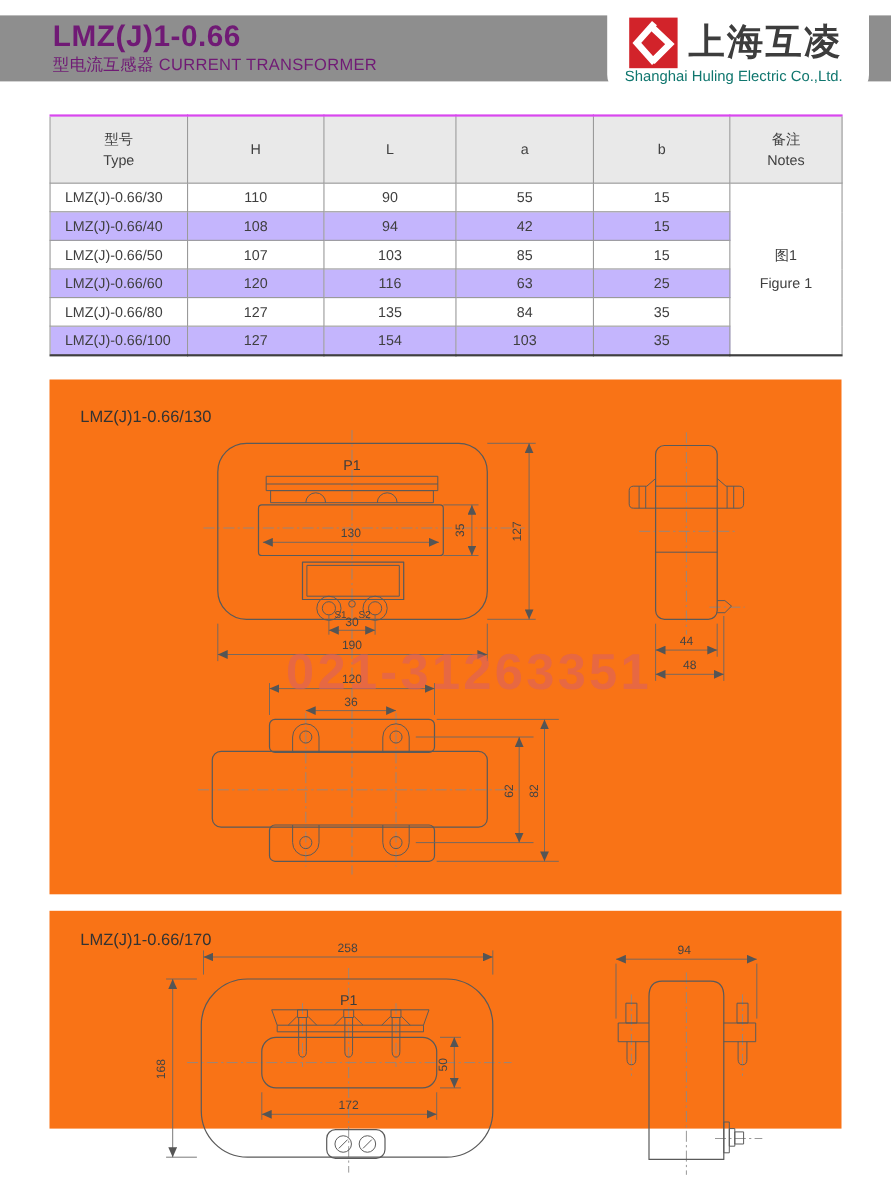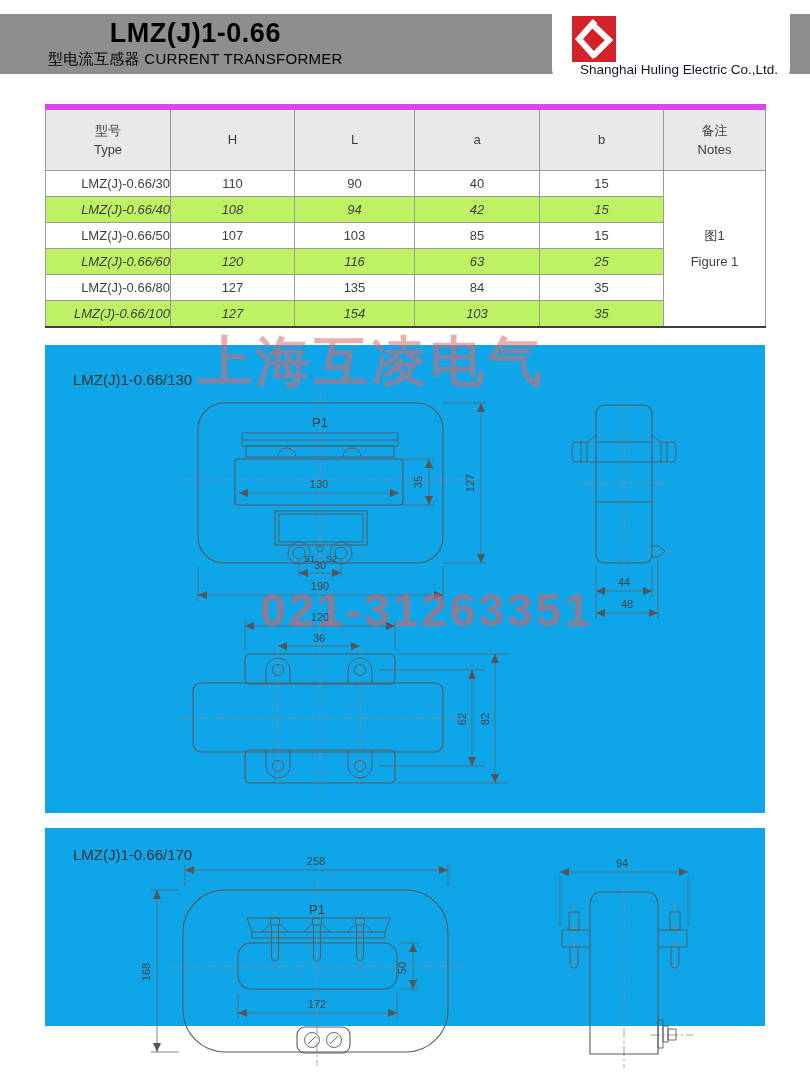--- a/index.html
+++ b/index.html
@@ -1,39 +1,39 @@
 <!DOCTYPE html>
 <html><head>
 <meta charset="utf-8">
 <style>
   html,body{margin:0;padding:0;background:#fff;}
   #page{position:relative;width:810px;height:1089px;background:#fff;overflow:hidden;
         font-family:"Liberation Sans",sans-serif;}
   
   .hbar{position:absolute;left:0;top:14px;width:810px;height:60px;background:#8e8e8e;}
-  .titleblk{position:absolute;left:48px;top:19px;color:#000000;text-align:center;}
+  .titleblk{position:absolute;left:48px;top:19px;color:#701a75;}
   .model{font-size:27px;font-weight:bold;letter-spacing:0.5px;line-height:1.05;}
   .subtitle{font-size:15px;margin-top:3px;letter-spacing:0.3px;}
   .logopanel{position:absolute;left:552px;top:0;width:238px;height:86px;background:#fff;
              border-radius:0 0 18px 18px;}
   .logosq{position:absolute;left:20px;top:16px;width:44px;height:46px;background:#d2232a;}
   .brandcn{position:absolute;left:74px;top:16px;font-size:33px;font-weight:bold;color:#3d3d3d;letter-spacing:2px;}
-  .companyen{position:absolute;left:28px;top:62px;font-size:13.5px;color:#0f172a;white-space:nowrap;}
+  .companyen{position:absolute;left:16px;top:62px;font-size:13.5px;color:#0f766e;white-space:nowrap;}
   
   .spec{position:absolute;left:45px;top:104px;width:720px;border-collapse:collapse;table-layout:fixed;
         font-size:13px;color:#3f3f3f;}
   .spec td,.spec th{border:1px solid #9a9a9a;text-align:center;font-weight:normal;padding:0;}
   .spec tr.hdr td{height:60px;background:#e9e9e9;line-height:1.5;}
   .spec tr.r td{height:25px;}
-  .spec tr.alt td{background:#bef264;font-style:italic;}
-  .spec td.typ{text-align:right;padding-left:13px;}
+  .spec tr.alt td{background:#c4b5fd;}
+  .spec td.typ{text-align:left;padding-left:13px;}
   .spec td.note{background:#fff;line-height:2.0;margin-top:16px;}
-  .spec{border-top:6px solid #d946ef;border-bottom:2px solid #3f3f3f;}
-  
-  .sect{position:absolute;left:45px;width:720px;background:#0ea5e9;}
+  .spec{border-top:2px solid #d946ef;border-bottom:2px solid #3f3f3f;}
+  
+  .sect{position:absolute;left:45px;width:720px;background:#f97316;}
   #sect1{top:345px;height:468px;}
   #sect2{top:828px;height:198px;}
   .dlabel{position:absolute;left:28px;font-size:15px;color:#333;}
   
   .wm{position:absolute;pointer-events:none;font-weight:bold;white-space:nowrap;}
   #wm1{left:198px;top:326px;font-size:54px;color:rgba(220,106,106,0.55);letter-spacing:4px;}
   #wm2{left:260px;top:583px;font-size:46px;color:rgba(219,96,96,0.6);letter-spacing:3px;}
   #wm3{left:300px;top:636px;font-size:37px;color:rgba(219,96,96,0.6);letter-spacing:4px;}
   
   .ol{fill:none;stroke:#5a5a5a;stroke-width:1.1;stroke-linejoin:round;stroke-linecap:round;}
@@ -54,20 +54,21 @@
     <div class="model">LMZ(J)1-0.66</div>
     <div class="subtitle">型电流互感器 CURRENT TRANSFORMER</div>
   </div>
   <div class="logopanel">
     <div class="logosq">
       <svg width="44" height="46" viewBox="0 0 44 46">
         <path d="M23,5 L7,23 L23,41" fill="none" stroke="#fff" stroke-width="6" stroke-linejoin="miter"></path>
         <path d="M21,9 L37,24 L21,40" fill="none" stroke="#fff" stroke-width="6" stroke-linejoin="miter"></path>
       </svg>
     </div>
+    <div class="brandcn">上海互凌</div>
     <div class="companyen">Shanghai Huling Electric Co.,Ltd.</div>
   </div>
 
   <table class="spec">
     <colgroup>
         <col style="width:125px">
         <col style="width:124px">
         <col style="width:120px">
         <col style="width:125px">
         <col style="width:124px">
@@ -79,21 +80,21 @@
       <td>H</td>
       <td>L</td>
       <td>a</td>
       <td>b</td>
       <td><span>备注</span><br><span>Notes</span></td>
     </tr>
     <tr class="r">
       <td class="typ">LMZ(J)-0.66/30</td>
       <td>110</td>
       <td>90</td>
-      <td>40</td>
+      <td>55</td>
       <td>15</td>
       <td class="note" rowspan="6"><span>图1</span><br><span>Figure 1</span></td>
     </tr>
     <tr class="r alt">
       <td class="typ">LMZ(J)-0.66/40</td>
       <td>108</td>
       <td>94</td>
       <td>42</td>
       <td>15</td>
     </tr>
@@ -302,16 +303,15 @@
         <rect class="ol2" x="623" y="201" width="8" height="11"></rect>
       </g>
       <g>
         <path class="dim" d="M515,48 V98 M643,48 V98"></path>
         <path class="dim" d="M515,44 H643" marker-start="url(#arr2)" marker-end="url(#arr2)"></path>
       </g>
       <text class="dt" x="577" y="39">94</text>
     </svg>
   </div>
 
-  <div class="wm" id="wm1">上海互凌电气</div>
   <div class="wm" id="wm2">021-31263351</div>
 
 </div>
 
 </body></html>

